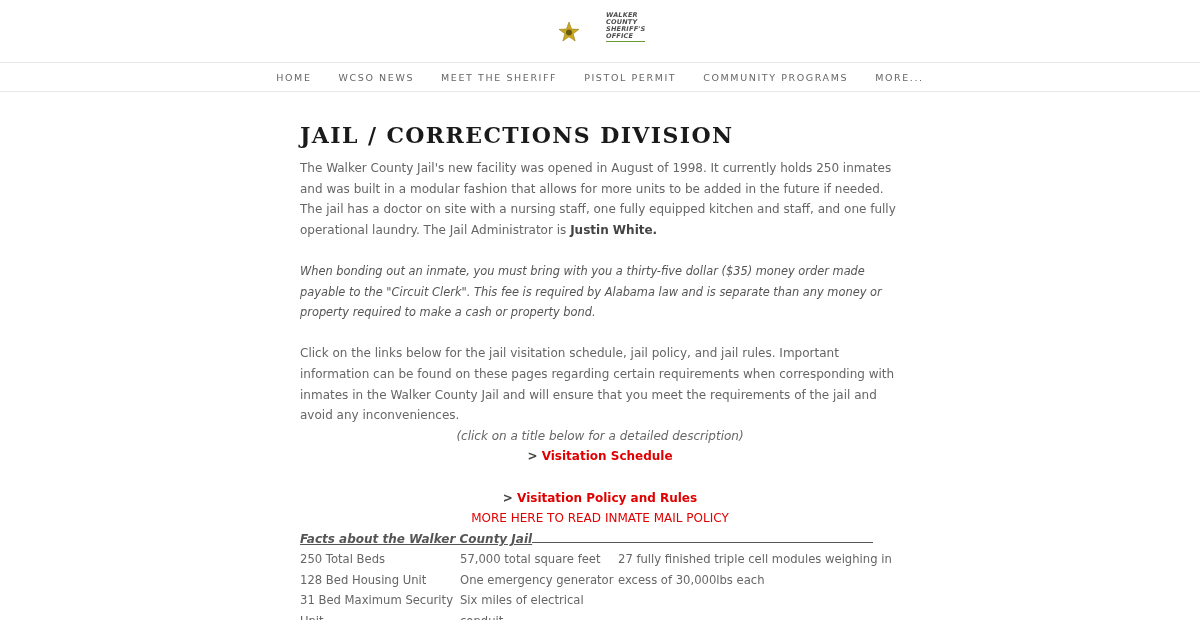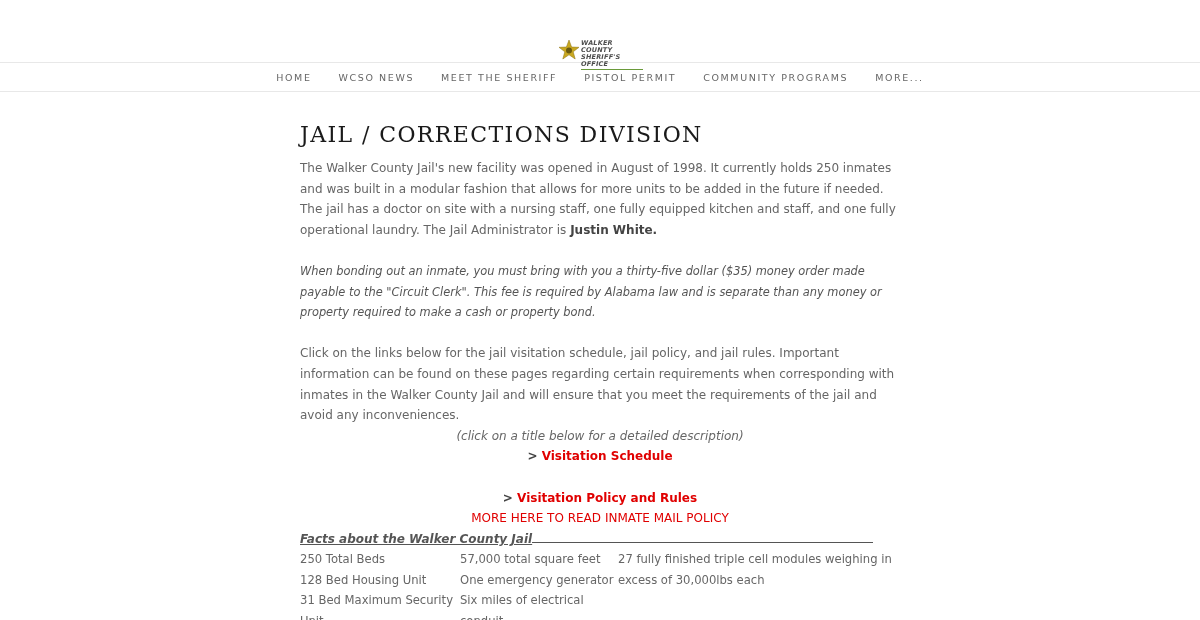--- a/index.html
+++ b/index.html
@@ -6,22 +6,22 @@
   body {
     width: 1200px; height: 620px; overflow: hidden;
     background: #ffffff;
     font-family: "DejaVu Sans", sans-serif;
     color: #666666;
   }
   .header {
     height: 62px; position: relative; background: #fff;
   }
   .logo {
-    position: absolute; left: 559px; top: 40px; width: 84px; height: 22px;
-    display: flex; align-items: flex-start;
+    position: absolute; left: 559px; top: 20px; width: 84px; height: 22px;
+    display: flex; align-items: flex-end; gap: 25px;
   }
   .logo .star {
     width: 20px; height: 20px; color: #c9a820; font-size: 20px; line-height: 20px;
     position: relative;
   }
   .logo .star svg { display:block; }
   .logo .logo-text {
     font-family: "DejaVu Sans", sans-serif; font-weight: bold; font-style: italic;
     font-size: 6.5px; line-height: 7px; color: #4d4d4d; margin-left: 2px;
     letter-spacing: 0.2px;
@@ -34,21 +34,21 @@
     background: #fff;
   }
   .nav a {
     font-family: "DejaVu Sans", sans-serif; font-size: 9.5px; letter-spacing: 1.6px;
     color: #666; text-decoration: none; margin: 0 13.5px; text-transform: uppercase;
   }
   .content {
     position: absolute; left: 300px; top: 116px; width: 600px;
   }
   h1 {
-    font-family: "DejaVu Serif", serif; font-weight: normal; font-size: 22px;
+    font-family: "DejaVu Serif", serif; font-weight: bold; font-size: 22px;
     letter-spacing: 1.4px; color: #1a1a1a; margin: 4px 0 8px 0; line-height: 30px;
   }
   p { margin: 0; font-size: 12px; line-height: 20.6px; color: #666; }
   .bold { color: #444; font-weight: bold; }
   .italic-bold { font-style: italic; font-weight: normal; color: #555; font-size: 11.4px; }
   .spacer { height: 20.6px; }
   .center { text-align: center; }
   .italic { font-style: italic; }
   a.link { color: #e00000; text-decoration: none; font-weight: bold; }
   a.mail { color: #e00000; text-decoration: none; }

